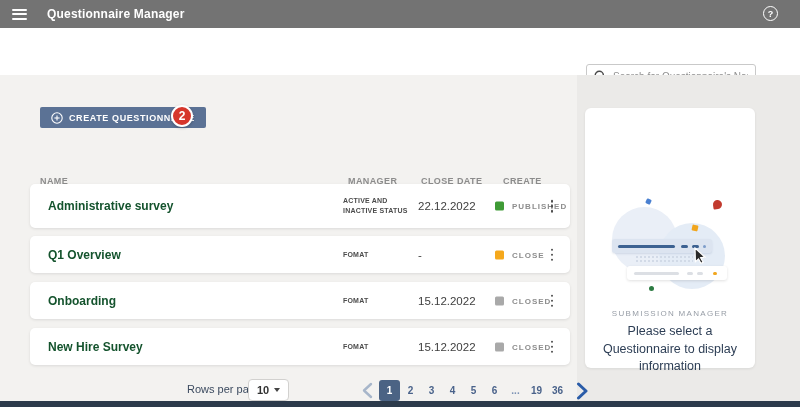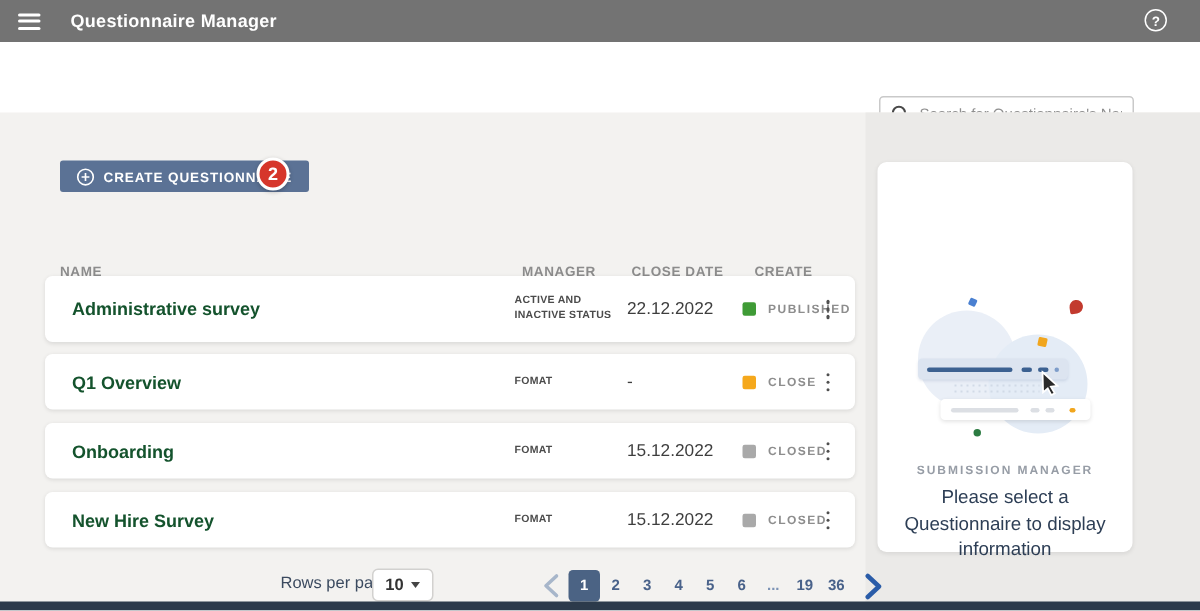--- a/index.html
+++ b/index.html
@@ -74,21 +74,21 @@
   .bar-top i { position:absolute; top:5.5px; height:3px; background:#3c6191; border-radius:2px; }
   .bt-line { left:6px; width:57px; } .bt-d1 { left:69px; width:7px; } .bt-d2 { left:80px; width:7px; }
   .bt-dot { position:absolute; left:91px; top:5.5px; width:3px; height:3px; background:#7e9dca; border-radius:50%; }
   .dots-texture { left:50px; top:147px; width:58px; height:9px; background-image:radial-gradient(#ccd5e3 .8px, transparent .9px); background-size:4px 4px; opacity:.8; }
   .bar-bottom { left:42px; top:158px; width:100px; height:14px; background:#fff; border-radius:3px; box-shadow:0 1px 3px rgba(0,0,0,.12); }
   .bar-bottom i { position:absolute; top:6px; height:2.5px; background:#dcdfe4; border-radius:2px; }
   .bb-line { left:7px; width:45px; } .bb-d1 { left:60px; width:6px; } .bb-d2 { left:70px; width:6px; }
   .bb-dot { position:absolute; left:86px; top:5.5px; width:3.5px; height:3.5px; background:#f1a61e; border-radius:50%; }
   .dot-green { left:64px; top:178px; width:5px; height:5px; background:#2c7b42; border-radius:50%; }
   .cursor { left:109px; top:139px; }
-  .panel-label { position:absolute; top:201px; left:0; width:100%; text-align:center; font-size:8px; font-weight:bold; color:#979da6; letter-spacing:1.3px; }
+  .panel-label { position:absolute; top:201px; left:0; width:100%; text-align:center; font-size:8px; font-weight:normal; color:#979da6; letter-spacing:1.3px; }
   .panel-msg { position:absolute; top:215px; left:11px; right:11px; text-align:center; font-size:12.5px; font-weight:normal; color:#2d3e55; line-height:1.4; }
 </style>
 </head>
 <body>
 
 <div id="app">
 
   <div class="topbar">
     <div class="hamburger">
         <span></span>

